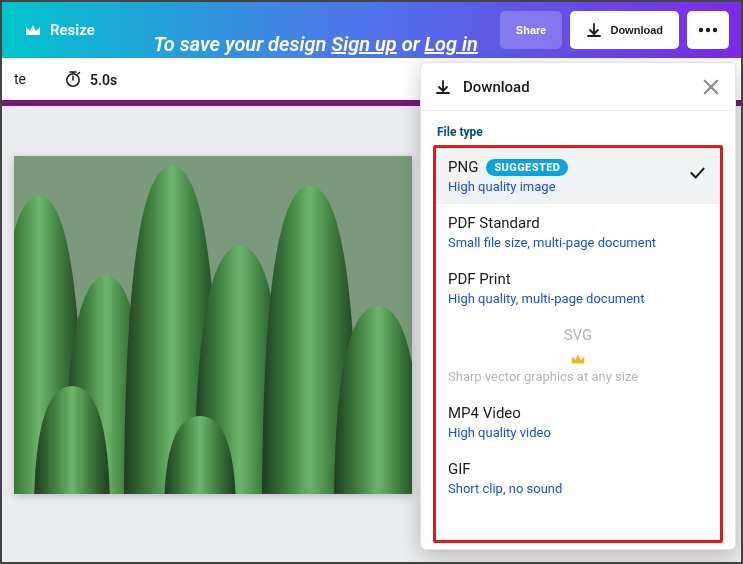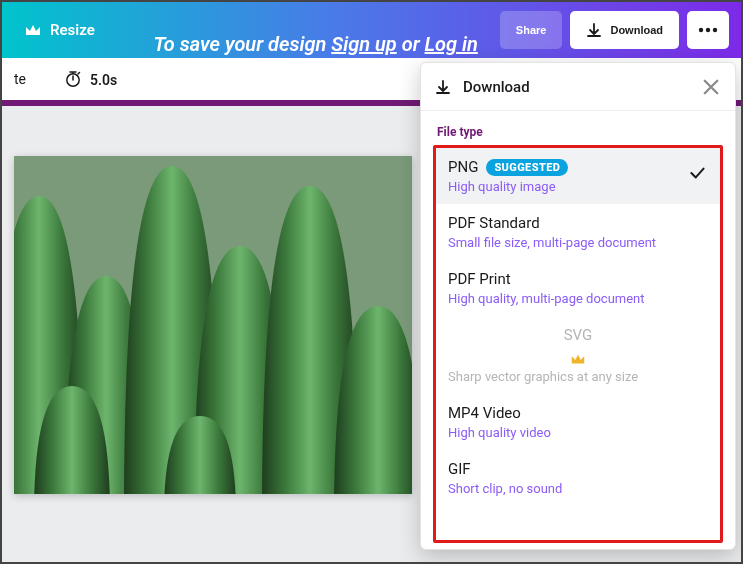--- a/index.html
+++ b/index.html
@@ -100,39 +100,39 @@
     padding-bottom: 6px;
   }
   .panel-head {
     height: 48px;
     display: flex; align-items: center;
     padding: 0 14px;
     border-bottom: 1px solid #eee;
   }
   .panel-title { font-weight: 500; font-size: 15px; color: #1a1a1a; margin-left: 12px; flex:1;}
   .close-x { width: 20px; height: 20px; cursor: pointer; color: #8a8a8a;}
-  .ft-label { font-size: 12px; font-weight: 700; color: #701a75; padding: 14px 16px 6px; }
+  .ft-label { font-size: 12px; font-weight: 700; color: #0c4a6e; padding: 14px 16px 6px; }
 
   .ft-list {
     margin: 0 12px;
     border: 3px solid #e01a1a;
     border-radius: 2px;
     position: relative;
     height: 398px;
     overflow: hidden;
   }
   .ft-scroll { position: absolute; inset: 0; overflow-y: auto; }
   .ft-item {
     padding: 10px 12px 10px 12px;
     cursor: pointer;
     position: relative;
   }
   .ft-item.selected { background: #f1f2f3; }
   .ft-name { font-size: 15px; color: #1a1a1a; display: flex; align-items: center; gap: 8px;}
-  .ft-desc { font-size: 13px; color: #8b5cf6; margin-top: 3px;}
+  .ft-desc { font-size: 13px; color: #1d4ed8; margin-top: 3px;}
   .ft-item.premium .ft-name,
   .ft-item.premium .ft-desc { color: #b5b5b5; flex-direction: column; }
   .badge-sug {
     background: #0aa3e0; color: #fff;
     font-size: 11px; font-weight: 800;
     letter-spacing: .4px;
     padding: 2px 8px; border-radius: 9px;
   }
   .check { position: absolute; right: 12px; top: 16px; }
   .mini-crown { width: 16px; height: 14px; }

